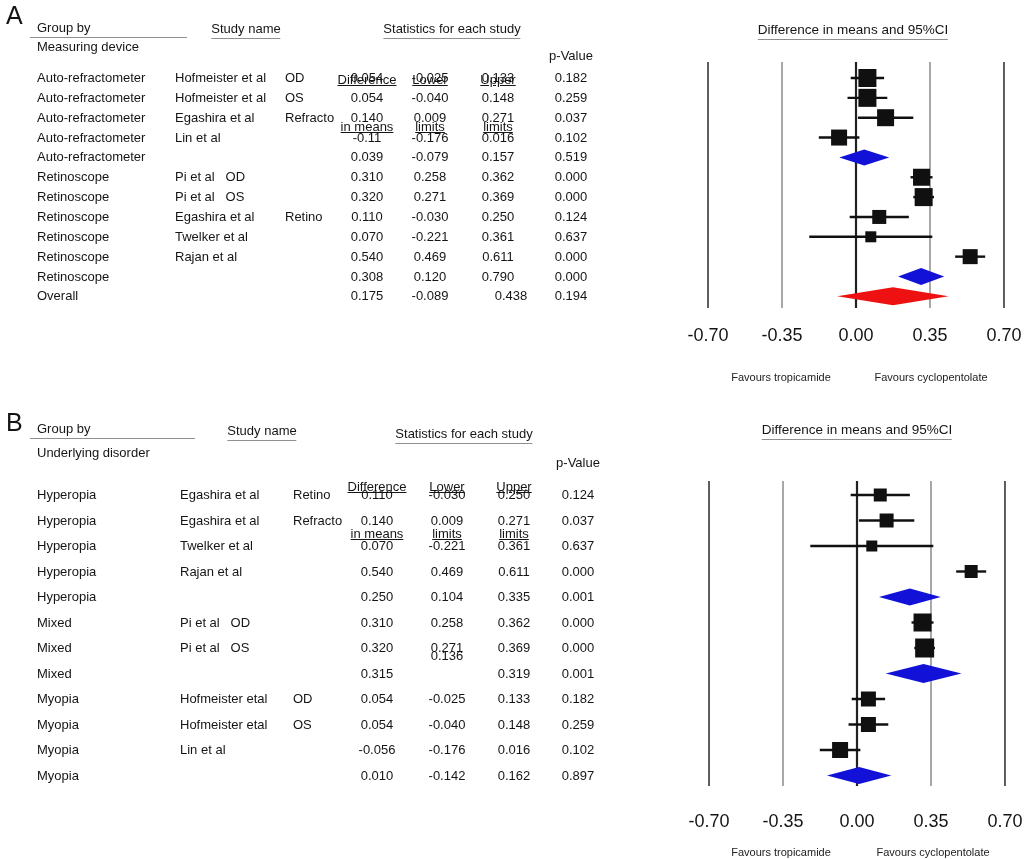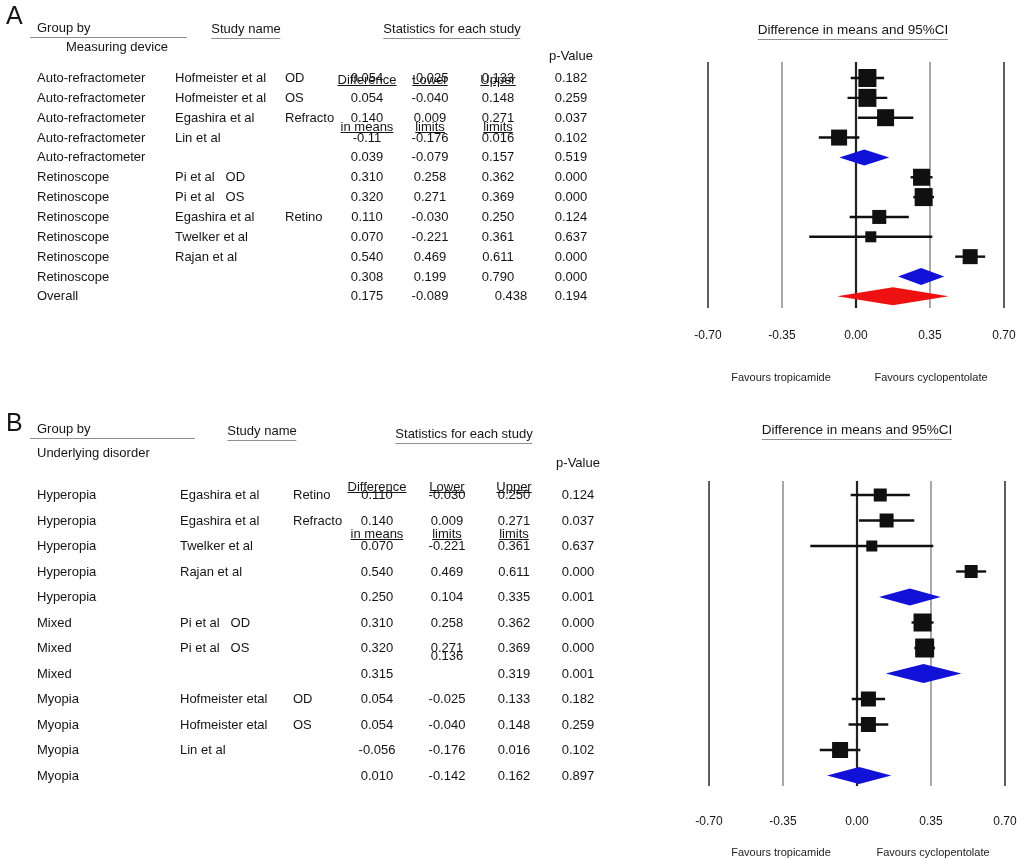--- a/index.html
+++ b/index.html
@@ -4,21 +4,21 @@
 <style>
   html,body{margin:0;padding:0;background:#ffffff;}
   .page{position:relative;width:1024px;height:859px;background:#fff;
         font-family:"Liberation Sans",sans-serif;color:#151515;overflow:hidden;}
   .panel{position:absolute;left:0;width:1024px;}
   .abs{position:absolute;white-space:pre;font-size:13px;line-height:16px;}
   .ctr{transform:translateX(-50%);text-align:center;}
   .ul{border-bottom:1px solid #8f8f8f;padding-bottom:1px;}
   .panel-letter{font-size:25px;line-height:26px;}
   .colhead div{line-height:15px;text-decoration:underline;}
-  .tick{font-size:12px;text-align:center;}
+  .tick{font-size:18px;text-align:center;}
   .fav{font-size:11px;color:#222;}
   svg.plot{position:absolute;left:0;top:0;pointer-events:none;}
 </style>
 </head>
 <body>
 
 <div class="page">
 
   <section class="panel" style="top:0;height:405px;">
     <svg class="plot" width="1024" height="405" viewBox="0 0 1024 405">
@@ -44,21 +44,21 @@
         <rect x="872.254" y="209.95000000000002" width="14" height="14" fill="#101010"></rect>
         <line x1="809.2806" x2="932.3154" y1="236.8" y2="236.8" stroke="#101010" stroke-width="2.4"></line>
         <rect x="865.298" y="231.3" width="11" height="11" fill="#101010"></rect>
         <line x1="955.1466" x2="985.1654" y1="256.65" y2="256.65" stroke="#101010" stroke-width="2.4"></line>
         <rect x="962.656" y="249.14999999999998" width="15" height="15" fill="#101010"></rect>
         <polygon points="898.0686000000001,276.5 921.1112,268 944.1538,276.5 921.1112,285" fill="#1111d8"></polygon>
         <polygon points="837.1854,296.35 892.995,287.35 948.5932,296.35 892.995,305.35" fill="#ee1111"></polygon>
       </svg>
     <div class="abs panel-letter" style="left:6px;top:2px;">A</div>
     <div class="abs ul" style="left:30px;top:20px;width:150px;padding-left:7px;"><span>Group by</span></div>
-    <div class="abs" style="left:37px;top:39px;margin-left:29px;">Measuring device</div>
+    <div class="abs" style="left:37px;top:39px;">Measuring device</div>
     <div class="abs ctr ul" style="left:246px;top:21px;">Study name</div>
     <div class="abs ctr ul" style="left:452px;top:21px;">Statistics for each study</div>
     <div class="abs ctr colhead" style="left:367px;top:40px;">
       <div>Difference</div>
       <div>in means</div>
     </div>
     <div class="abs ctr colhead" style="left:430px;top:40px;">
       <div>Lower</div>
       <div>limits</div>
     </div>
@@ -126,21 +126,21 @@
       <div class="abs ctr" style="left: 498px; top: 228.8px;">0.361</div>
       <div class="abs ctr" style="left: 571px; top: 228.8px;">0.637</div>
       <div class="abs" style="left: 37px; top: 248.65px;">Retinoscope</div>
       <div class="abs" style="left: 175px; top: 248.65px;">Rajan et al</div>
       <div class="abs ctr" style="left: 367px; top: 248.65px;">0.540</div>
       <div class="abs ctr" style="left: 430px; top: 248.65px;">0.469</div>
       <div class="abs ctr" style="left: 498px; top: 248.65px;">0.611</div>
       <div class="abs ctr" style="left: 571px; top: 248.65px;">0.000</div>
       <div class="abs" style="left: 37px; top: 268.5px;">Retinoscope</div>
       <div class="abs ctr" style="left: 367px; top: 268.5px;">0.308</div>
-      <div class="abs ctr" style="left: 430px; top: 268.5px;">0.199</div>
+      <div class="abs ctr" style="left: 430px; top: 268.5px;">0.120</div>
       <div class="abs ctr" style="left: 498px; top: 268.5px;">0.790</div>
       <div class="abs ctr" style="left: 571px; top: 268.5px;">0.000</div>
       <div class="abs" style="left: 37px; top: 288.35px;">Overall</div>
       <div class="abs ctr" style="left: 367px; top: 288.35px;">0.175</div>
       <div class="abs ctr" style="left: 430px; top: 288.35px;">-0.089</div>
       <div class="abs ctr" style="left: 498px; top: 288.35px; margin-left: 13px;">0.438</div>
       <div class="abs ctr" style="left: 571px; top: 288.35px;">0.194</div>
       <div class="abs ctr tick" style="left: 708.02px; top: 327px;">-0.70</div>
       <div class="abs ctr tick" style="left: 782.01px; top: 327px;">-0.35</div>
       <div class="abs ctr tick" style="left: 856px; top: 327px;">0.00</div>

